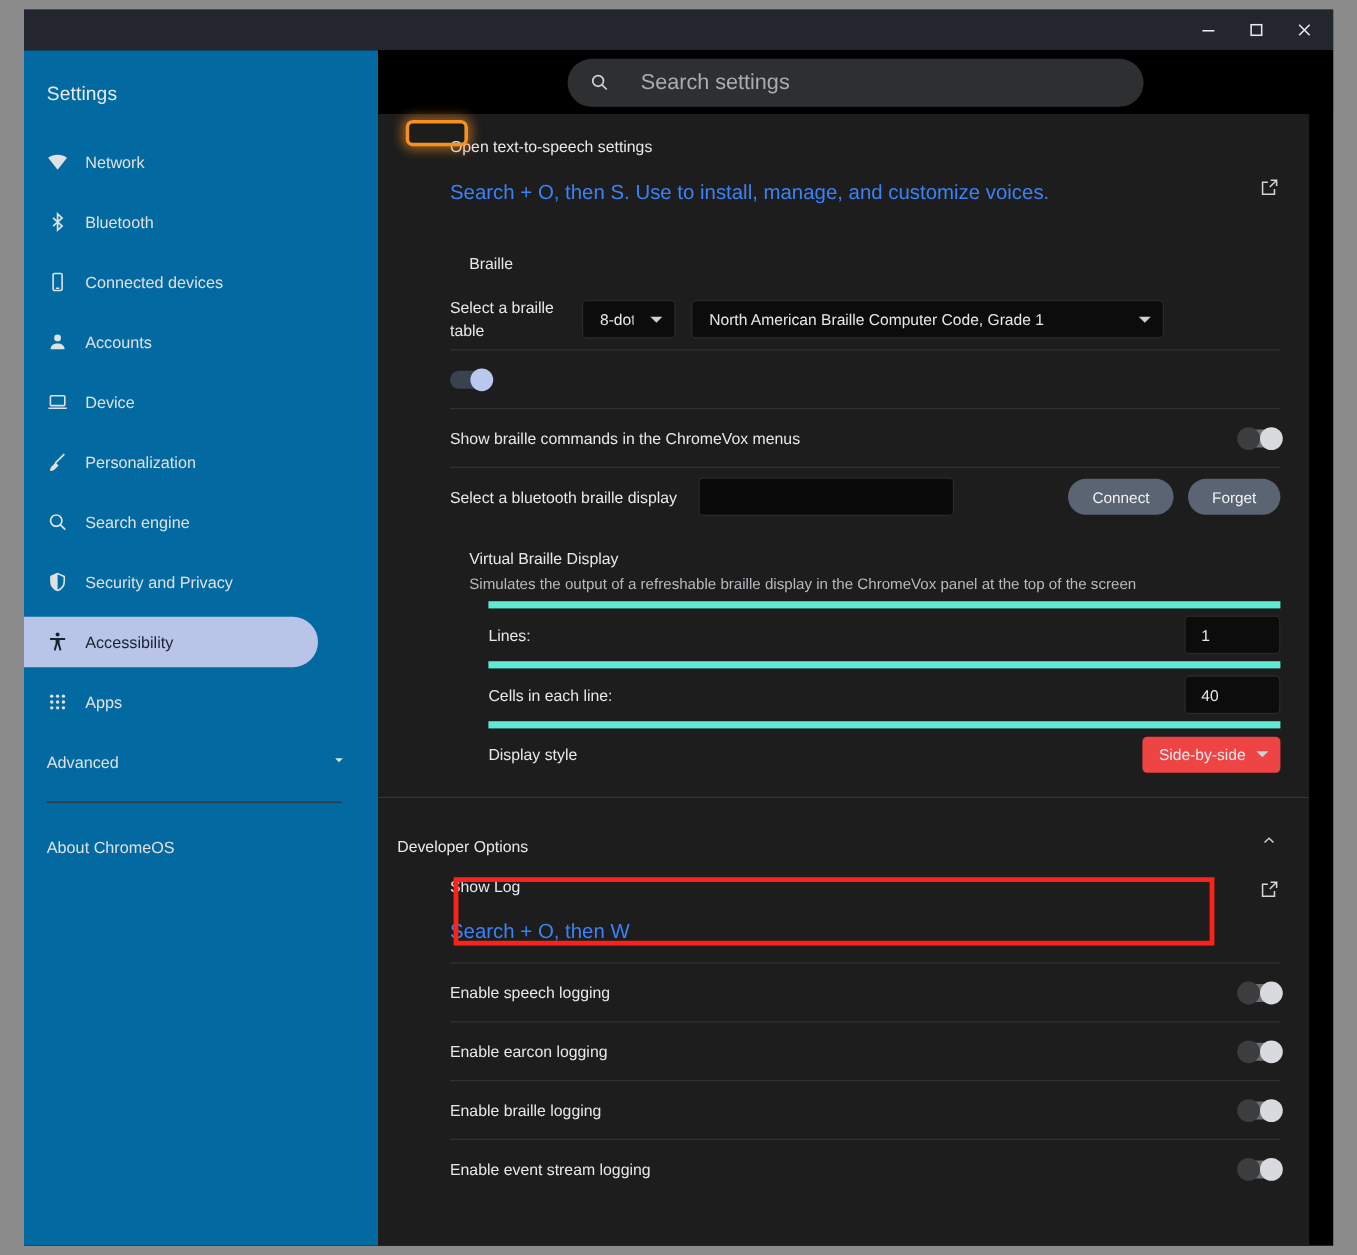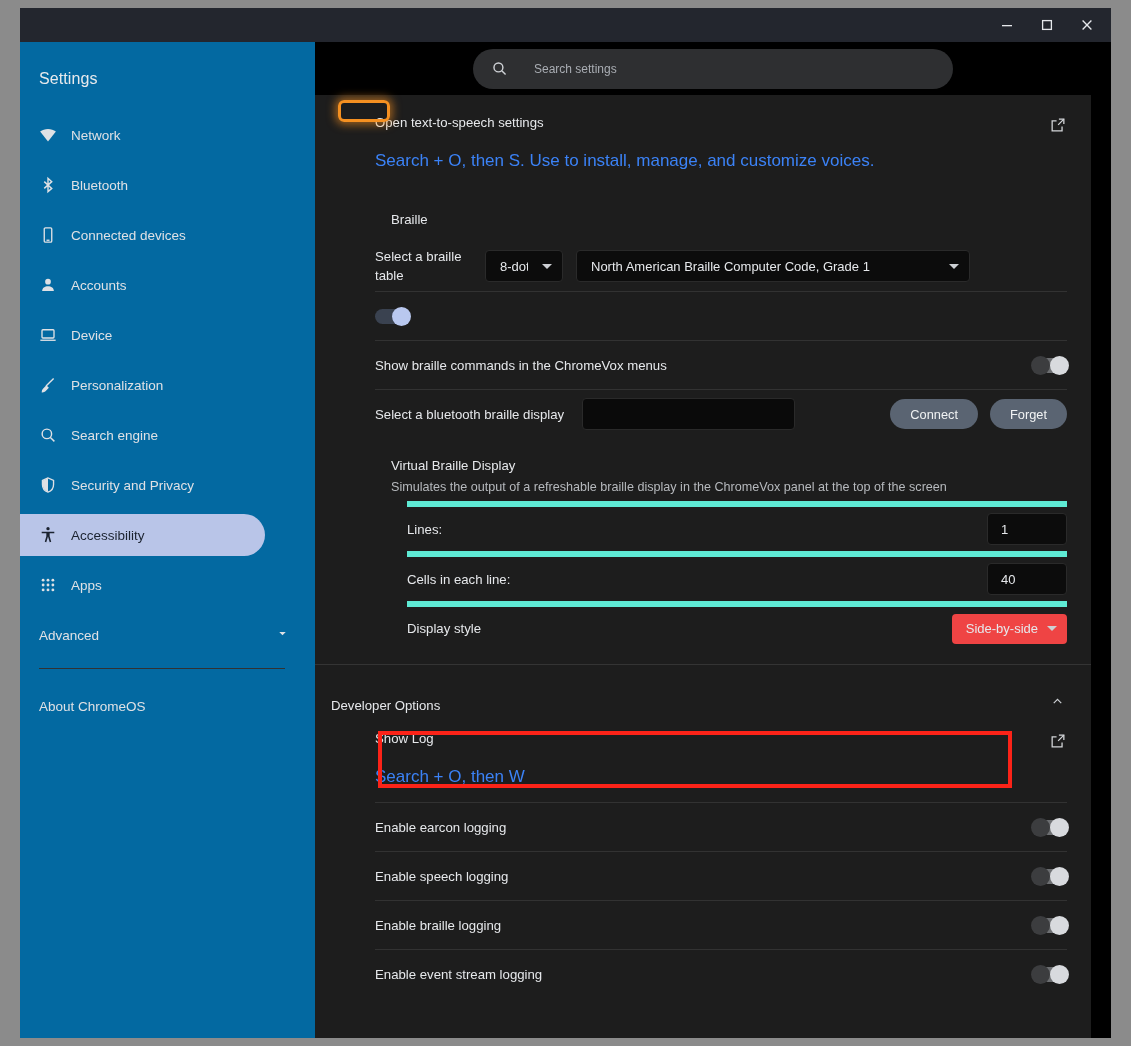--- a/index.html
+++ b/index.html
@@ -112,37 +112,37 @@
     width: 480px; height: 40px;
     background: #2e2f31;
     border-radius: 20px;
     display: flex; align-items: center;
     padding: 0 18px;
     cursor: text;
   }
   #searchbox .sico { color: #cfd2d6; display: flex; }
   #search-placeholder {
     margin-left: 26px;
-    color: #a9adb3; font-size: 12px;
+    color: #a9adb3; font-size: 18px;
   }
 
   
   #content {
     flex: 1 1 auto;
     margin: 0 20px 0 0;
     background: #1d1d1d;
     overflow: hidden;
     position: relative;
   }
   #content-inner { padding: 0; }
 
   .section-pad { padding: 0 24px 0 60px; }
 
   .tts-row {
-    display: flex; align-items: flex-start;
+    display: flex; align-items: flex-end;
     padding: 18px 24px 20px 60px;
     cursor: pointer;
   }
   .tts-text { flex: 1 1 auto; }
   .row-title { color: #e6e8eb; font-size: 13.2px; line-height: 19px; }
   .row-sub { color: #3b82f6; font-size: 17px; line-height: 19px; margin-top: 19px; }
   .ext-ico { flex: 0 0 auto; color: #d4d6d9; padding-top: 3px; margin-left: 12px; }
 
   .group-head {
     color: #e6e8eb; font-size: 13.2px;
@@ -565,27 +565,27 @@
               <svg width="18" height="18" viewBox="0 0 24 24" fill="none" stroke="currentColor" stroke-width="1.7">
                   <path d="M13.2 4.2H19.8V10.8"></path>
                   <path d="M19.8 4.2 12.2 11.8"></path>
                   <path d="M17.4 13.9v5.9H4.2V6.6h5.9"></path>
                 </svg>
             </span>
           </div>
 
           <div class="section-pad">
             <div class="setting-row">
-              <div class="setting-label">Enable earcon logging</div>
+              <div class="setting-label">Enable speech logging</div>
               <div class="toggle off">
                   <span class="knob"></span>
                 </div>
             </div>
             <div class="setting-row">
-              <div class="setting-label">Enable speech logging</div>
+              <div class="setting-label">Enable earcon logging</div>
               <div class="toggle off">
                   <span class="knob"></span>
                 </div>
             </div>
             <div class="setting-row">
               <div class="setting-label">Enable braille logging</div>
               <div class="toggle off">
                   <span class="knob"></span>
                 </div>
             </div>

